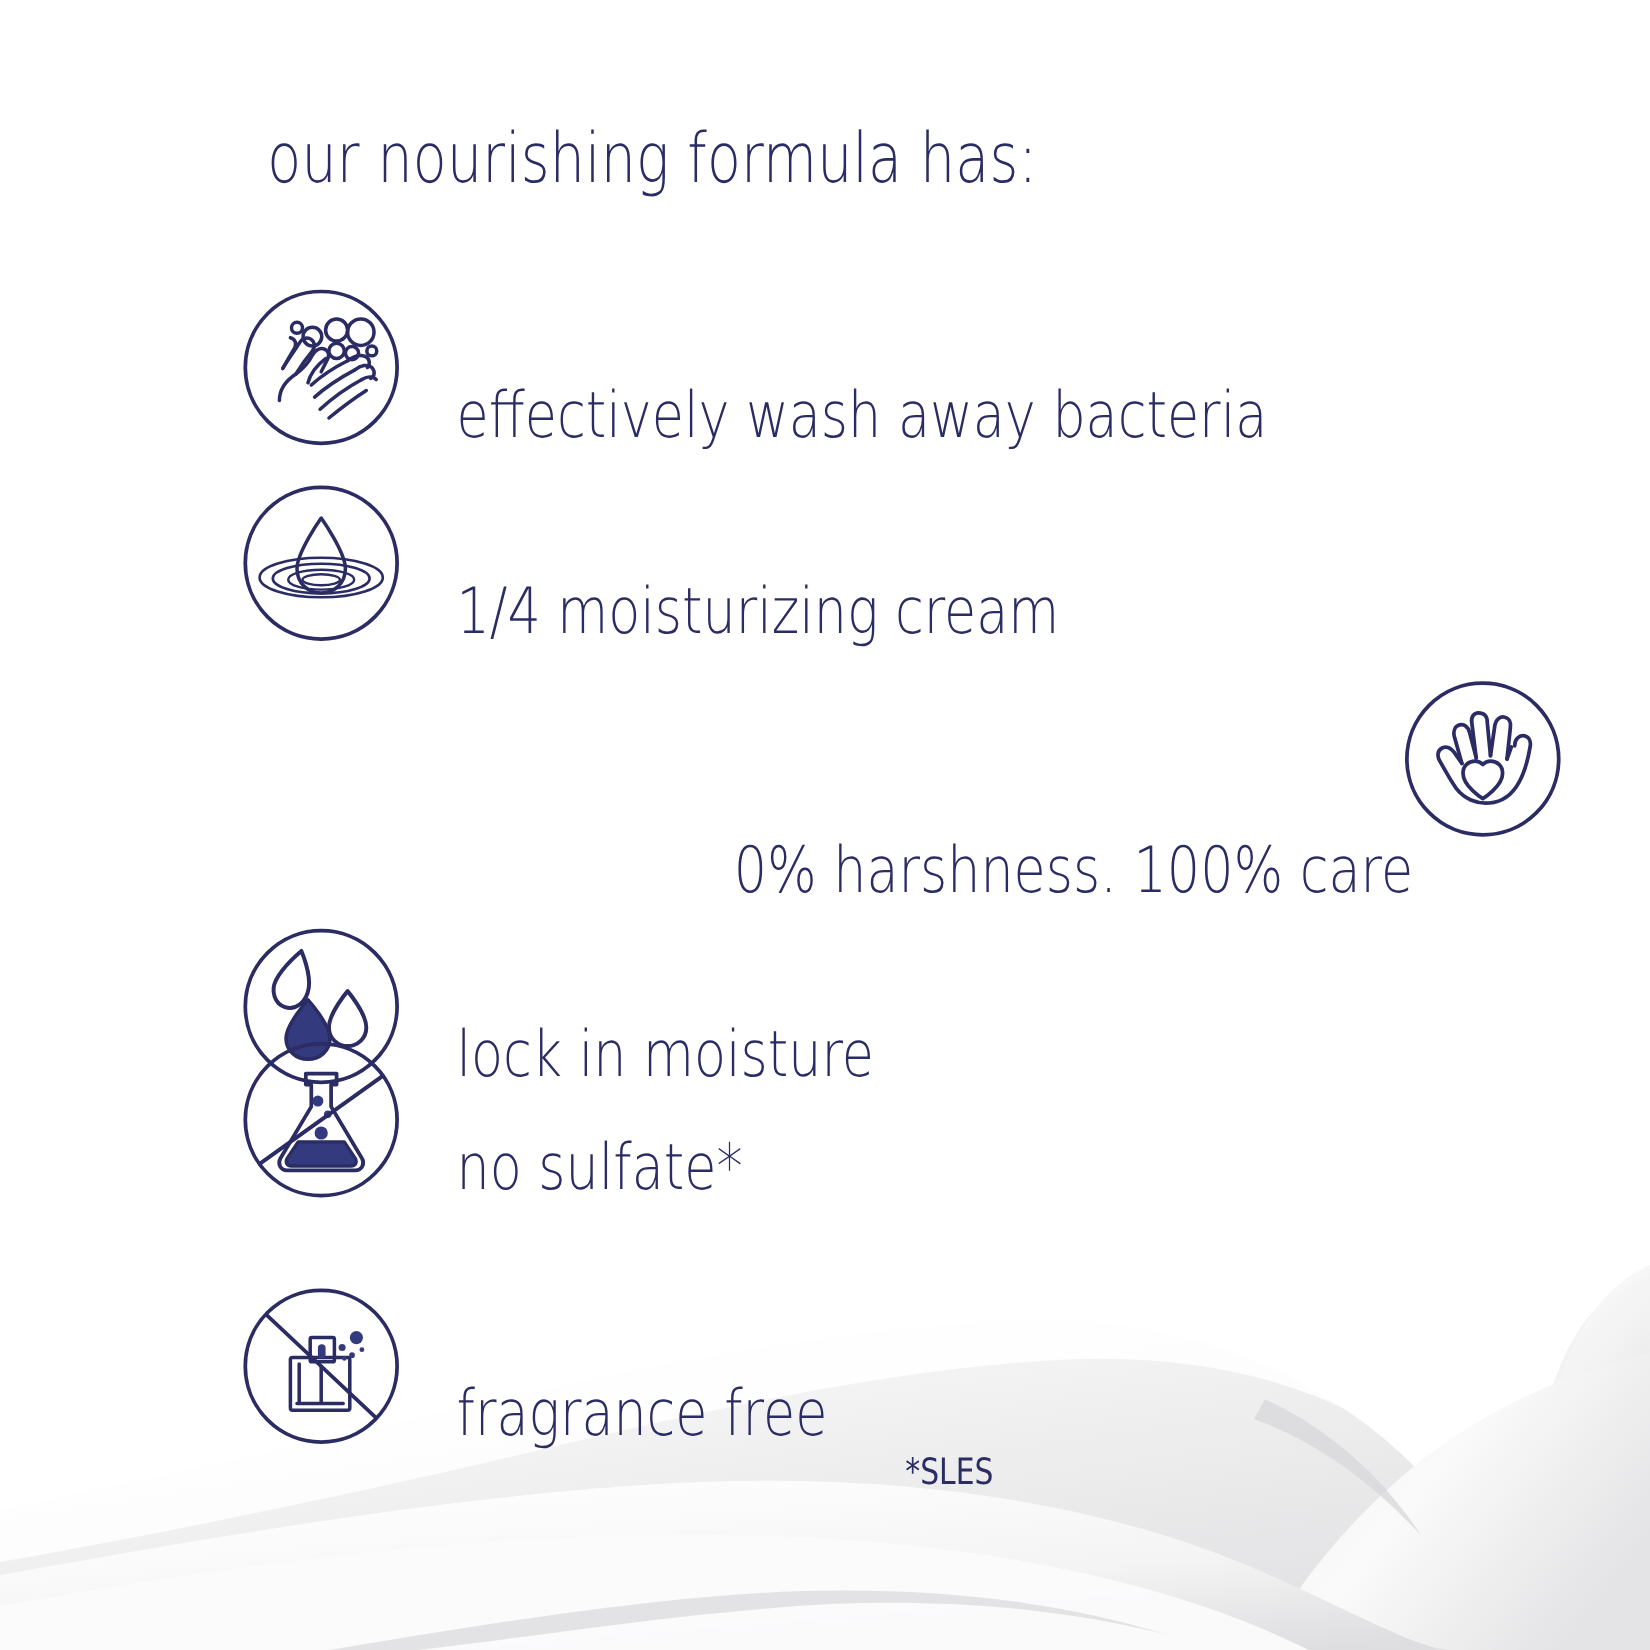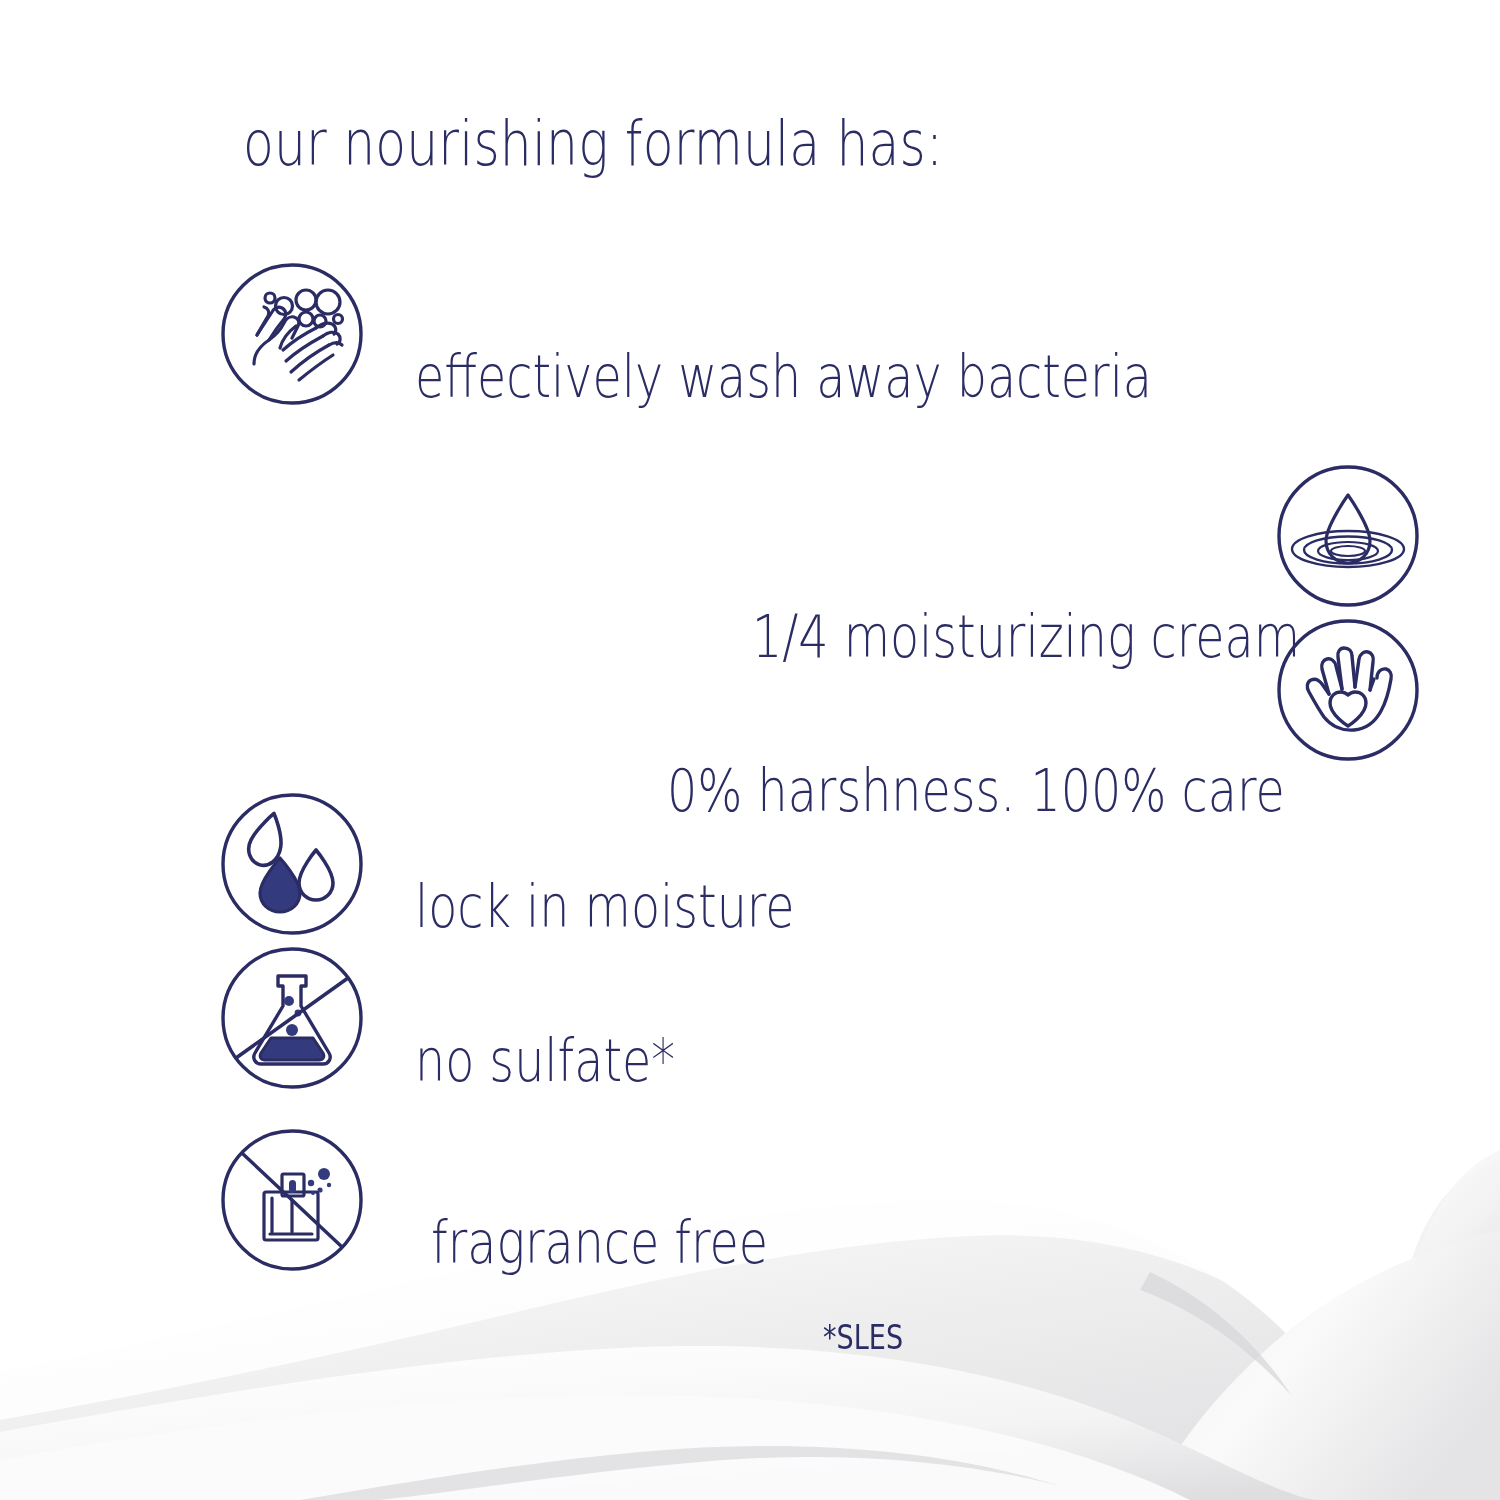--- a/index.html
+++ b/index.html
@@ -195,21 +195,21 @@
             <circle cx="86" cy="57" r="7"></circle>
             <circle cx="100" cy="59" r="6"></circle>
             <circle cx="50" cy="36" r="5"></circle>
             <circle cx="118" cy="57" r="4.5"></circle>
           </g>
         </svg>
       </div>
       <div class="benefit-label">effectively wash away bacteria</div>
     </div>
 
-    <div class="benefit-row" style="top:464px;flex-direction:column;">
+    <div class="benefit-row" style="top:440px;">
       <div class="benefit-icon">
         <svg viewBox="0 0 144 144">
           <g fill="none" stroke="#2a2c63" stroke-width="3.2" stroke-linecap="round" stroke-linejoin="round">
             <circle cx="72" cy="72" r="69" stroke-width="3.4"></circle>
 
             <path d="M72,31 C72,31 50,62 50,77 C50,90 60,99 72,99 C84,99 94,90 94,77
                      C94,62 72,31 72,31 Z"></path>
 
             <ellipse cx="72" cy="87" rx="17" ry="5" stroke-width="2.2"></ellipse>
             <ellipse cx="72" cy="87" rx="30" ry="9" stroke-width="2.2"></ellipse>
@@ -238,21 +238,21 @@
 
             <path d="M72,108 C72,108 54,97 54,85 C54,78 59,74 65,74
                      C69,74 72,77 72,77 C72,77 75,74 79,74 C85,74 90,78 90,85
                      C90,97 72,108 72,108 Z"></path>
           </g>
         </svg>
       </div>
       <div class="benefit-label">0% harshness. 100% care</div>
     </div>
 
-    <div class="benefit-row" style="top:792px;">
+    <div class="benefit-row" style="top:843px;">
       <div class="benefit-icon">
         <svg viewBox="0 0 144 144">
           <circle cx="72" cy="72" r="69" fill="none" stroke="#2a2c63" stroke-width="3.4"></circle>
 
           <path d="M62,24 C62,24 64,46 58,58 C52,70 40,74 32,68
                    C24,62 24,50 32,42 C42,32 62,24 62,24 Z" fill="none" stroke="#2a2c63" stroke-width="3.6" stroke-linejoin="round" transform="rotate(-18 50 48)"></path>
 
           <path d="M96,58 C96,58 79,78 79,91 C79,101 87,108 96,108
                    C105,108 113,101 113,91 C113,78 96,58 96,58 Z" fill="none" stroke="#2a2c63" stroke-width="3.6" stroke-linejoin="round"></path>
 
@@ -282,21 +282,21 @@
             <circle cx="78" cy="67" r="3.4" fill="#343a7e" stroke="none"></circle>
             <circle cx="72" cy="84" r="6" fill="#343a7e" stroke="none"></circle>
 
             <line x1="16" y1="112" x2="128" y2="32" stroke-width="3.6"></line>
           </g>
         </svg>
       </div>
       <div class="benefit-label">no sulfate*</div>
     </div>
 
-    <div class="benefit-row" style="top:1128px;gap:16px;">
+    <div class="benefit-row" style="top:1170px;">
       <div class="benefit-icon">
         <svg viewBox="0 0 144 144">
           <g fill="none" stroke="#2a2c63" stroke-width="3.2" stroke-linejoin="round" stroke-linecap="round">
             <circle cx="72" cy="72" r="69" stroke-width="3.4"></circle>
 
             <rect x="44" y="64" width="54" height="48" rx="2"></rect>
             <line x1="52" y1="70" x2="52" y2="104"></line>
             <line x1="72" y1="72" x2="72" y2="104"></line>
             <line x1="50" y1="106" x2="92" y2="106"></line>
 

